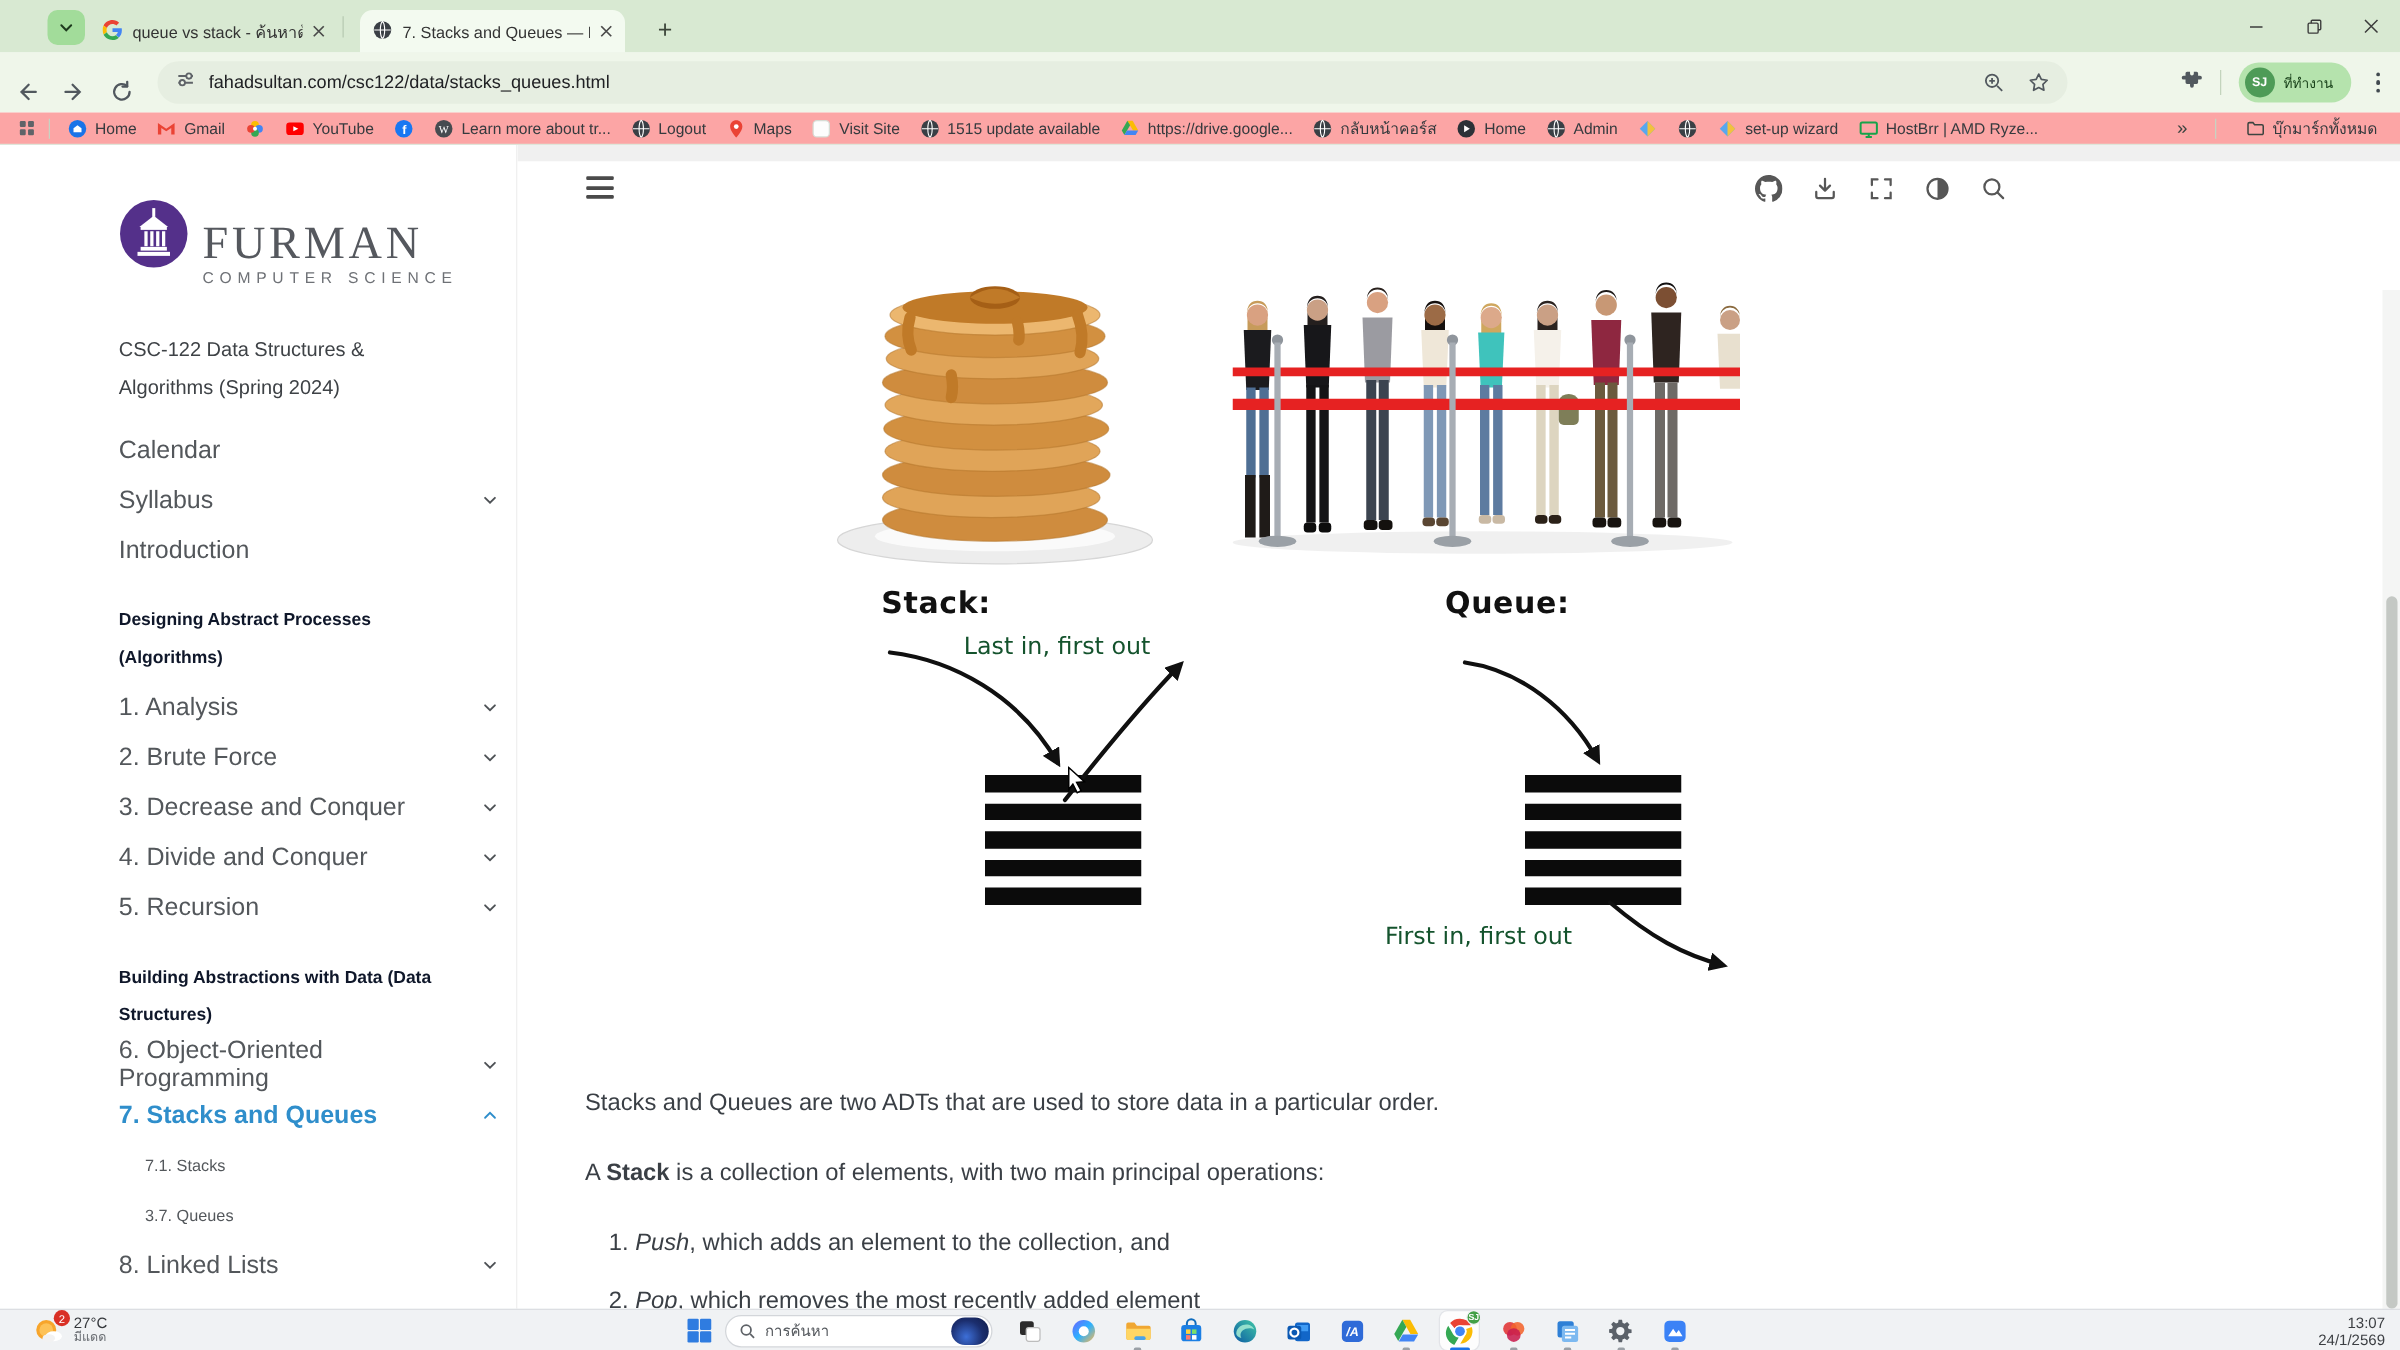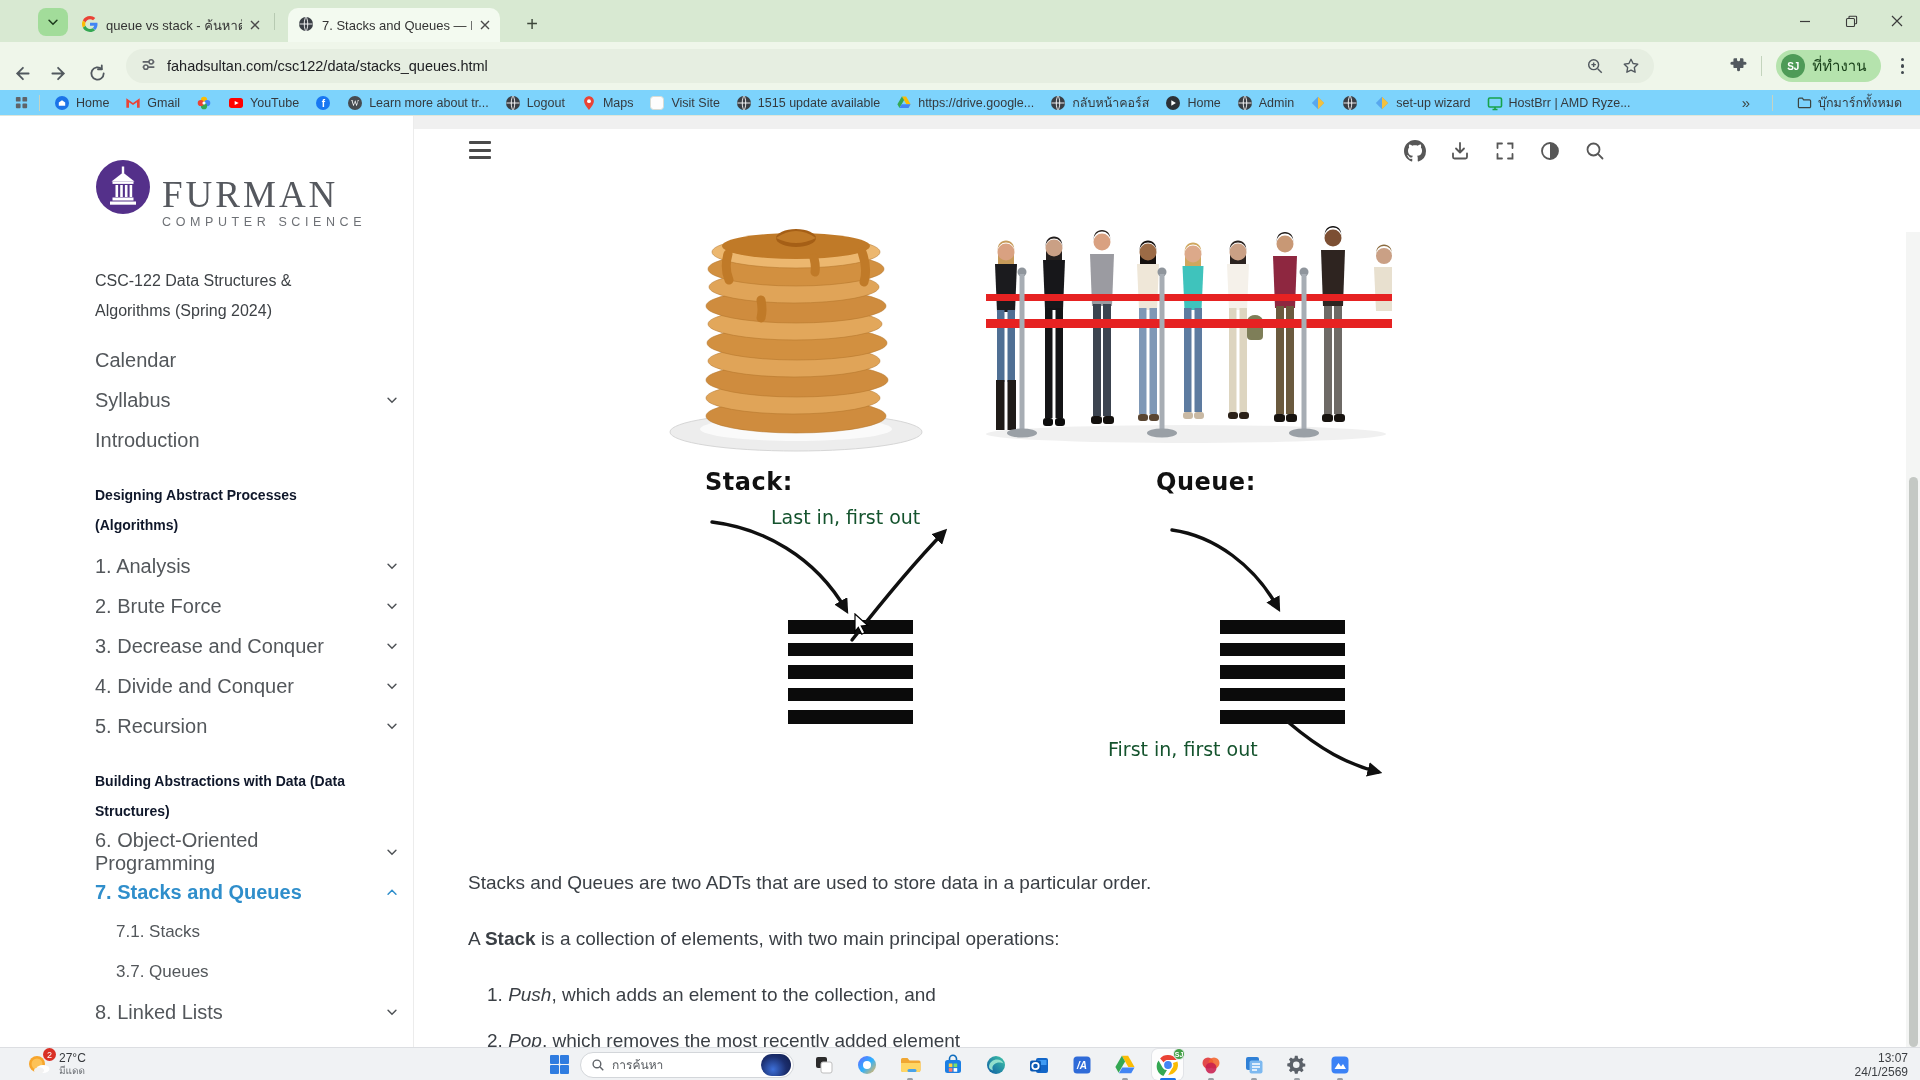--- a/index.html
+++ b/index.html
@@ -29,44 +29,44 @@
              background:#e6eee1; display:flex; align-items:center; padding:0 14px; }
   .omnibox .url { font-size:14.5px; color:#202124; margin-left:10px; }
   .omnibox .spacer { flex:1; }
   .ombx-icon { margin-left:18px; display:flex; }
   .chrome-right { position:absolute; right:10px; top:6px; height:36px; display:flex; align-items:center; gap:14px; }
   .chrome-divider { width:1px; height:20px; background:#c3d4bd; }
   .profile-chip { display:flex; align-items:center; gap:7px; background:#b5e3ad; border-radius:17px;
                   height:32px; padding:0 14px 0 5px; }
   .avatar { width:24px; height:24px; border-radius:50%; background:#4e9b57; color:#fff; font-size:10px;
             display:flex; align-items:center; justify-content:center; font-weight:bold; }
-  .profile-chip span.pname { font-size:15px; color:#173f18; }
+  .profile-chip span.pname { font-size:11px; color:#173f18; }
   .kebab { display:flex; flex-direction:column; gap:3px; padding:0 6px; }
   .kebab i { width:3.5px; height:3.5px; border-radius:50%; background:#41494f; }
 
-  .bookmarksbar { position:absolute; top:90px; left:0; width:100%; height:26px; background:#7dd3fc;
+  .bookmarksbar { position:absolute; top:90px; left:0; width:100%; height:26px; background:#fca5a5;
                   border-bottom:1px solid #dfe6da; display:flex; align-items:center; padding:0 10px; }
   .bm-item { display:flex; align-items:center; gap:6px; padding:0 8px; font-size:12.5px; color:#353a3e;
              white-space:nowrap; cursor:pointer; }
   .bm-sep { width:1px; height:16px; background:#c7d3c2; margin:0 6px; }
   .bm-right { margin-left:auto; display:flex; align-items:center; gap:10px; }
   .bm-overflow { font-size:15px; color:#3c4440; padding:0 6px; }
 
   
   .page { position:absolute; top:116px; left:0; width:100%; height:931px; background:#fff; display:flex; }
   .sidebar { width:414px; height:100%; border-right:1px solid #ececec; padding:42px 14px 0 95px;
              overflow:hidden; }
   .logo-row { display:flex; align-items:center; gap:11px; height:58px; }
   .logo-text .l1 { font-family:"Liberation Serif", serif; font-size:37px; letter-spacing:3px; color:#55585e; line-height:34px;margin-top:32px; }
   .logo-text .l2 { font-size:12.5px; letter-spacing:4.6px; color:#6e7176; margin-top:3px; }
   .course { margin-top:50px; font-size:16px; line-height:30px; color:#3e4246; padding-right:30px; }
   .side-nav { margin-top:14px; }
   .side-item { height:40px; display:flex; align-items:center; font-size:20px; color:#53575b; cursor:pointer; }
   .side-item .lbl { flex:1; padding-right:8px; }
-  .side-item.sub { padding-left:21px; font-size:17px; }
+  .side-item.sub { padding-left:21px; font-size:13px; }
   .side-item.active { color:#2f8ecb; font-weight:bold; }
   .side-header { margin-top:14px; min-height:72px; display:flex; align-items:center; font-size:14px;
                  font-weight:bold; color:#0f172a; line-height:30px; padding-right:26px; }
   .chev { flex:none; display:flex; }
 
   .main { flex:1; position:relative; overflow:hidden; background:#fff; }
   .main-strip { position:absolute; top:0; left:0; width:100%; height:13px; background:#f0f0f0; }
   .hamburger { position:absolute; left:55px; top:25px; width:22px; cursor:pointer; }
   .hamburger i { display:block; height:3px; background:#4a4a4a; margin-bottom:4.5px; border-radius:1px; }
   .main-tools { position:absolute; left:990px; top:24px; display:flex; gap:23px; align-items:center; }

